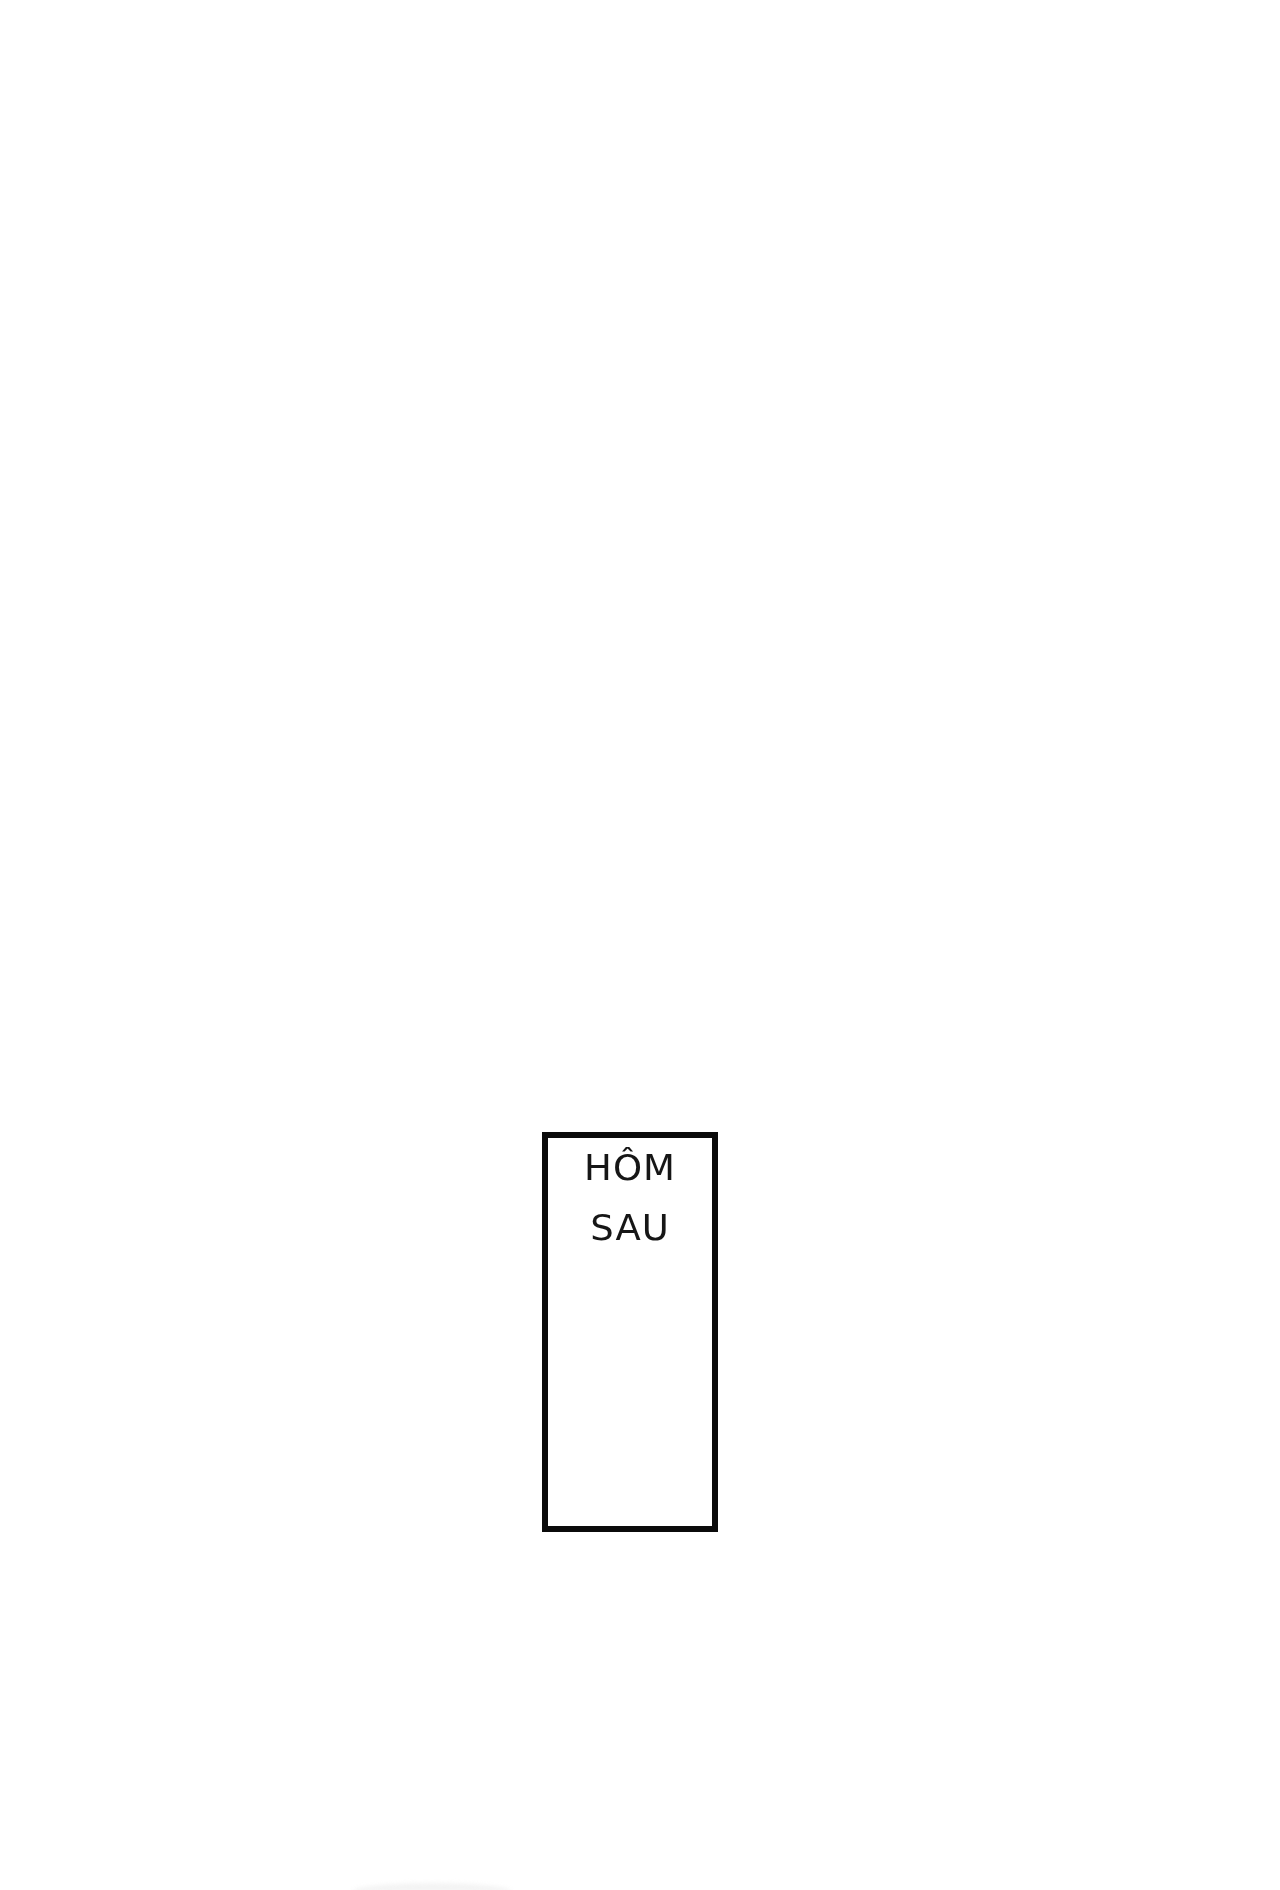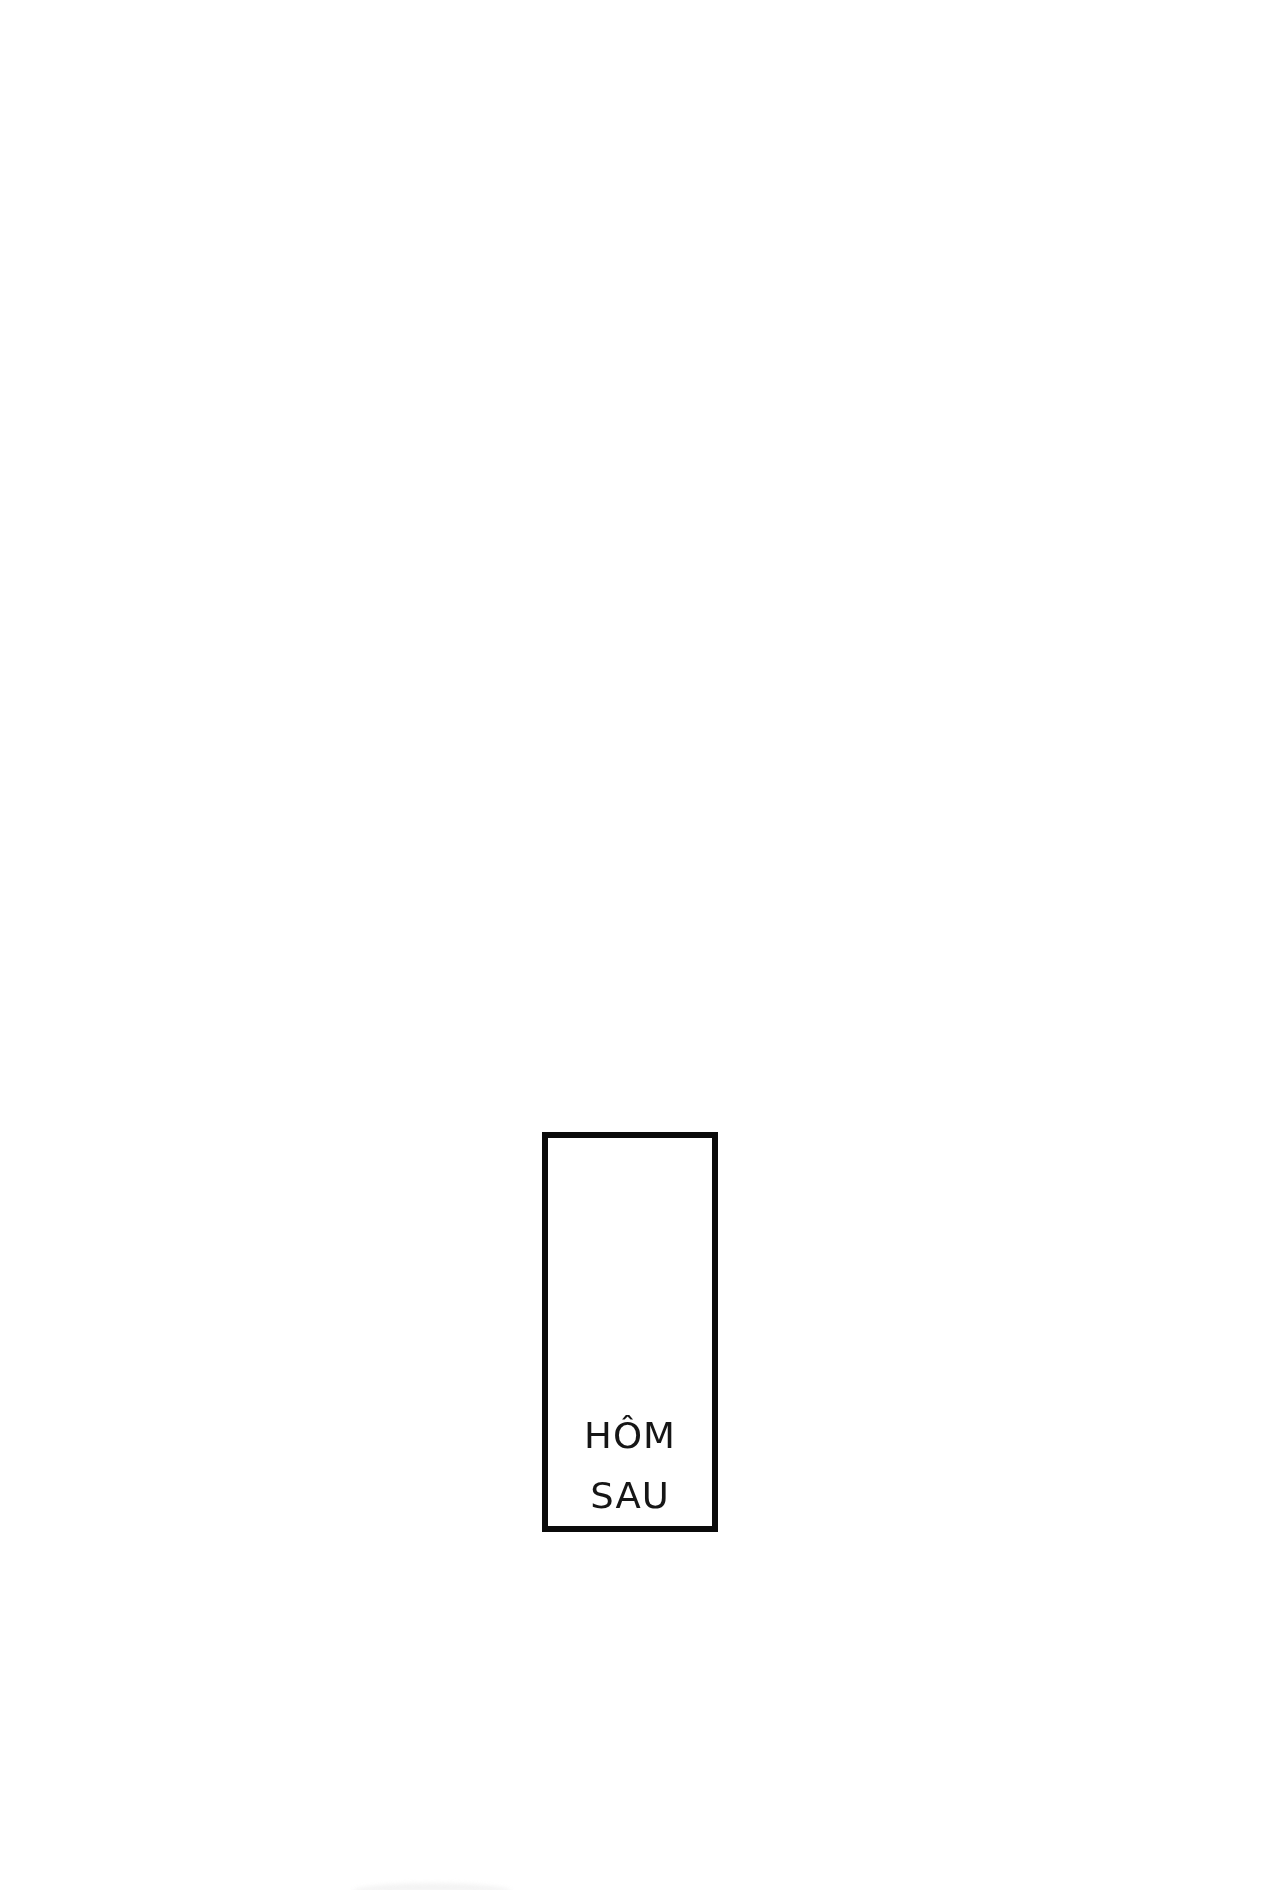--- a/index.html
+++ b/index.html
@@ -27,21 +27,21 @@
     left: 542px;
     top: 1132px;
     width: 176px;
     height: 400px;
     box-sizing: border-box;
     border: 6px solid #0b0b0b;
     background: #ffffff;
     display: flex;
     flex-direction: column;
     align-items: center;
-    justify-content: flex-end;
+    justify-content: flex-start;
   }
   .caption-line {
     display: block;
     font-family: "DejaVu Sans", sans-serif;
     font-size: 37px;
     line-height: 60px;
     letter-spacing: 1px;
     color: #161616;
     text-align: center;
     white-space: nowrap;

